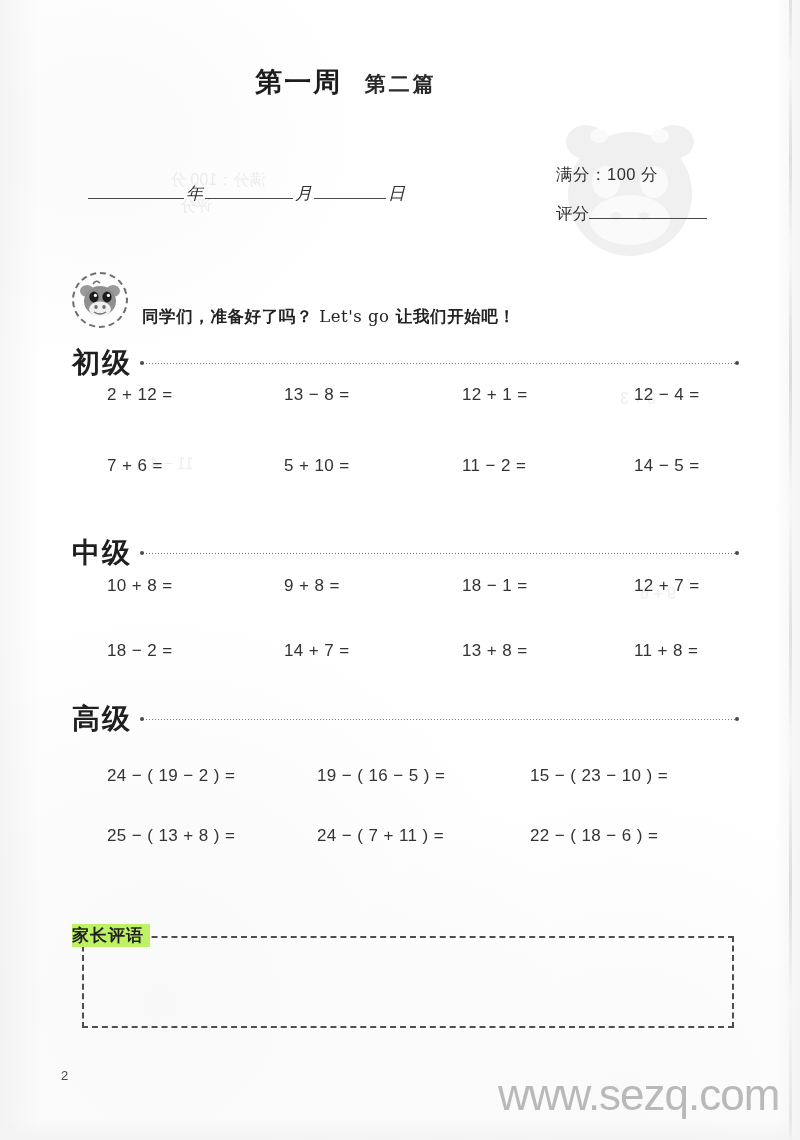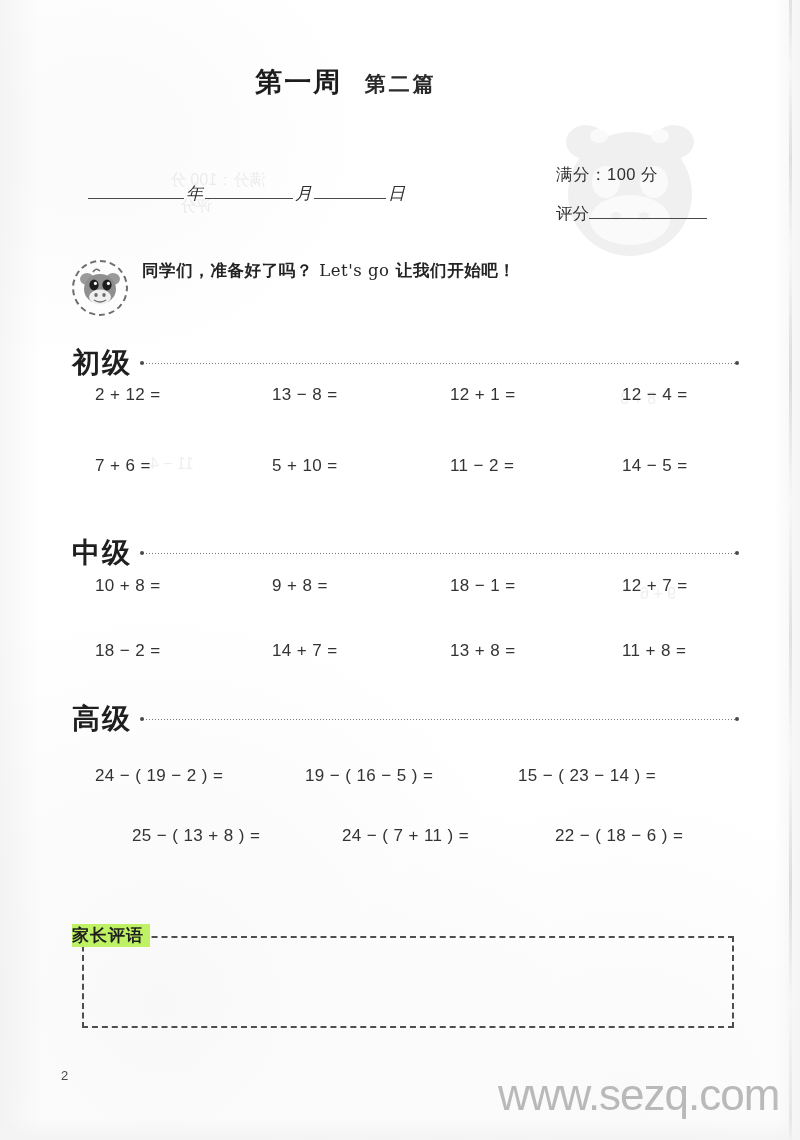--- a/index.html
+++ b/index.html
@@ -136,23 +136,23 @@
   .score-mark .blank {
     display: inline-block;
     width: 118px;
     border-bottom: 1px solid #4a4a4a;
   }
 
   
   .greeting {
     position: absolute;
     left: 72px;
-    top: 260px;
+    top: 272px;
     display: flex;
-    align-items: flex-start;
+    align-items: flex-end;
   }
   .mascot {
     width: 52px;
     height: 52px;
     flex: 0 0 52px;
     border-radius: 50%;
     border: 2px dashed #6d6d6d;
     display: flex;
     align-items: center;
     justify-content: center;
@@ -209,21 +209,21 @@
     height: 4px;
     border-radius: 50%;
     background: #4a4a4a;
   }
   .dot-rule::before { left: -3px; }
   .dot-rule::after  { right: -3px; }
 
   
   .prob-row {
     position: absolute;
-    left: 0;
+    left: 12px;
     width: 636px;
     height: 24px;
   }
   .prob {
     position: absolute;
     top: 0;
     font-family: "Liberation Sans", sans-serif;
     font-size: 17px;
     color: #333333;
     white-space: nowrap;
@@ -397,23 +397,23 @@
     <span class="prob c3">11 + 8 =</span>
   </div>
 
   <div class="section-head" style="top:700px;text-align:center;">
     <span class="section-label">高级</span>
     <span class="dot-rule"></span>
   </div>
   <div class="prob-row cols3" style="top:766px;">
     <span class="prob c0">24 − ( 19 − 2 ) =</span>
     <span class="prob c1">19 − ( 16 − 5 ) =</span>
-    <span class="prob c2">15 − ( 23 − 14 ) =</span>
-  </div>
-  <div class="prob-row cols3" style="top:826px;margin-left:37px;">
+    <span class="prob c2">15 − ( 23 − 10 ) =</span>
+  </div>
+  <div class="prob-row cols3" style="top:826px;">
     <span class="prob c0">25 − ( 13 + 8 ) =</span>
     <span class="prob c1">24 − ( 7 + 11 ) =</span>
     <span class="prob c2">22 − ( 18 − 6 ) =</span>
   </div>
 
   <div class="parent-wrap">
     <span class="parent-label">家长评语</span>
     <div class="parent-box"></div>
   </div>
 

